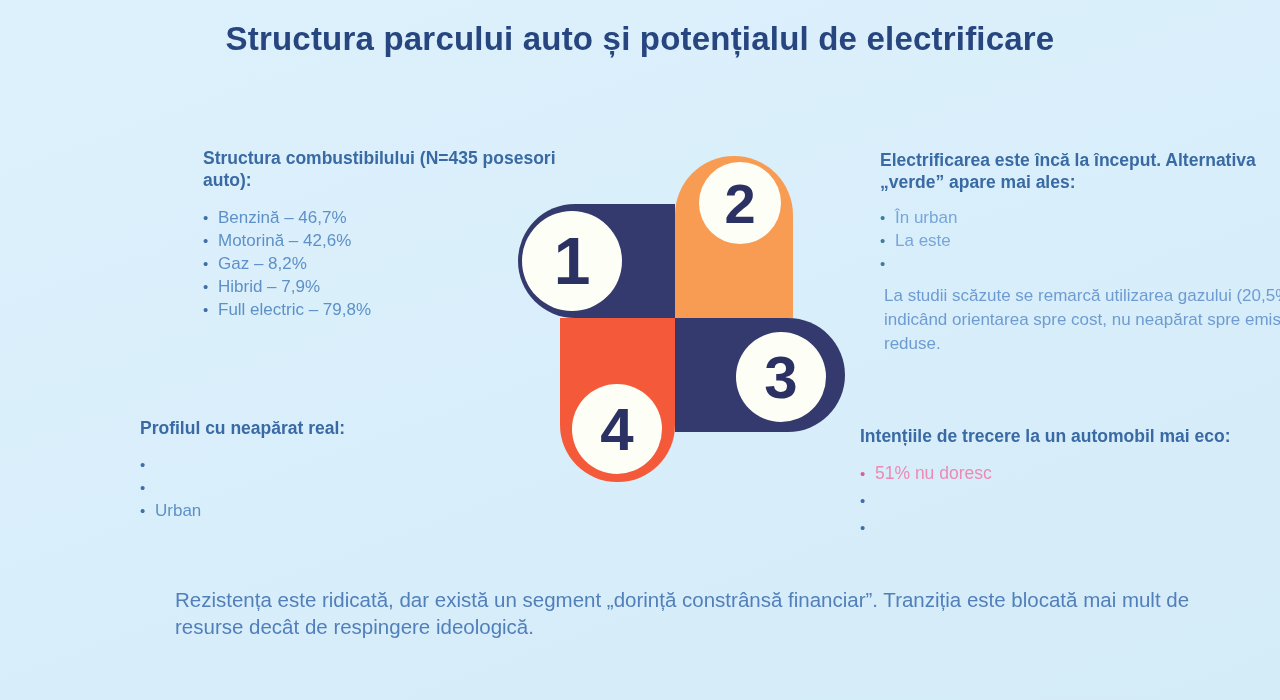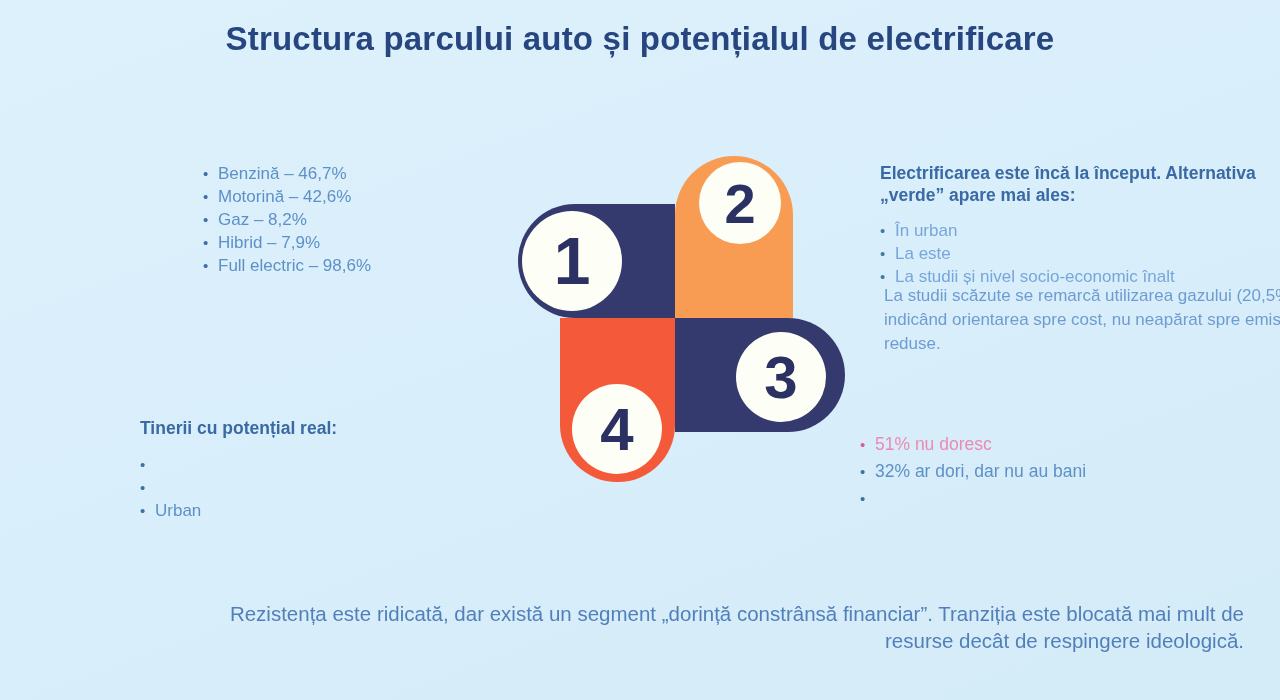--- a/index.html
+++ b/index.html
@@ -36,21 +36,21 @@
   .pink-item { color: #ec8ab5 !important; }
   .pink-dot { color: #d95f92 !important; }
 
   .note {
     position: absolute; left: 884px; top: 284px; width: 430px;
     margin: 0; font-size: 17px; line-height: 24px; color: #6e9cd2;
   }
 
   .footer {
     position: absolute; left: 175px; top: 586px; width: 1055px;
-    margin: 14px; text-align: right;
+    margin: 0; text-align: left;
     font-size: 20.5px; line-height: 27px; color: #517fba;
   }
 
   
   .diagram { position: absolute; inset: 0; }
   .pill { position: absolute; }
   .pill-1 { left: 518px; top: 204px; width: 157px; height: 114px; background: #353a6e; border-radius: 57px 0 0 57px; }
   .pill-2 { left: 675px; top: 156px; width: 118px; height: 162px; background: #f89c53; border-radius: 59px 59px 0 0; }
   .pill-3 { left: 675px; top: 318px; width: 170px; height: 114px; background: #353a6e; border-radius: 0 57px 57px 0; }
   .pill-4 { left: 560px; top: 318px; width: 115px; height: 164px; background: #f45a39; border-radius: 0 0 57px 57px; }
@@ -60,104 +60,104 @@
     color: #2b3162; font-weight: 700;
   }
   .badge-1 { left: 522px; top: 211px; width: 100px; height: 100px; font-size: 66px; }
   .badge-2 { left: 699px; top: 162px; width: 82px;  height: 82px;  font-size: 56px; }
   .badge-3 { left: 736px; top: 332px; width: 90px;  height: 90px;  font-size: 60px; }
   .badge-4 { left: 572px; top: 384px; width: 90px;  height: 90px;  font-size: 60px; }
 
   
   .fuel-block { left: 203px; top: 147px; width: 362px; }
   .fuel-block .list { margin-top: 15px; }
-  .electrification-block { left: 880px; top: 162px; width: 400px; }
+  .electrification-block { left: 880px; top: 149px; width: 400px; }
   .electrification-block .list { margin-top: 3px; }
   .profile-block { left: 140px; top: 417px; width: 380px; }
   .profile-block .list { margin-top: 14px; }
   .intentions-block { left: 860px; top: 425px; width: 400px; }
   .intentions-block .list { margin-top: 6px; }
 </style>
 </head>
 <body>
 
 <div class="slide">
 
   <h1 class="title">Structura parcului auto și potențialul de electrificare</h1>
 
   <section class="block fuel-block">
+    <p class="h">Structura combustibilului (N=435 posesori auto):</p>
     <ul class="list">
       <li>
           <span class="dot">•</span>
           <span>Benzină – 46,7%</span>
         </li>
       <li>
           <span class="dot">•</span>
           <span>Motorină – 42,6%</span>
         </li>
       <li>
           <span class="dot">•</span>
           <span>Gaz – 8,2%</span>
         </li>
       <li>
           <span class="dot">•</span>
           <span>Hibrid – 7,9%</span>
         </li>
       <li>
           <span class="dot">•</span>
-          <span>Full electric – 98,6%</span>
+          <span>Full electric – 79,8%</span>
         </li>
     </ul>
   </section>
 
   <section class="block electrification-block">
     <p class="h">Electrificarea este încă la început. Alternativa „verde” apare mai ales:</p>
     <ul class="list light">
       <li>
           <span class="dot">•</span>
           <span>În urban</span>
         </li>
       <li>
           <span class="dot">•</span>
           <span>La este</span>
         </li>
       <li>
           <span class="dot">•</span>
-          <span>La studii și nivel socio-economic înalt</span>
         </li>
     </ul>
   </section>
 
   <p class="note">La studii scăzute se remarcă utilizarea gazului (20,5%), indicând orientarea spre cost, nu neapărat spre emisii reduse.</p>
 
   <section class="block profile-block">
-    <p class="h">Tinerii cu potențial real:</p>
+    <p class="h">Profilul cu neapărat real:</p>
     <ul class="list">
       <li>
           <span class="dot">•</span>
         </li>
       <li>
           <span class="dot">•</span>
         </li>
       <li>
           <span class="dot">•</span>
           <span>Urban</span>
         </li>
     </ul>
   </section>
 
   <section class="block intentions-block">
+    <p class="h">Intențiile de trecere la un automobil mai eco:</p>
     <ul class="list wide">
       <li>
           <span class="dot pink-dot">•</span>
           <span class="pink-item">51% nu doresc</span>
         </li>
       <li>
           <span class="dot">•</span>
-          <span>32% ar dori, dar nu au bani</span>
         </li>
       <li>
           <span class="dot">•</span>
         </li>
     </ul>
   </section>
 
   <div class="diagram">
     <div class="pill pill-1"></div>
     <div class="pill pill-2"></div>

